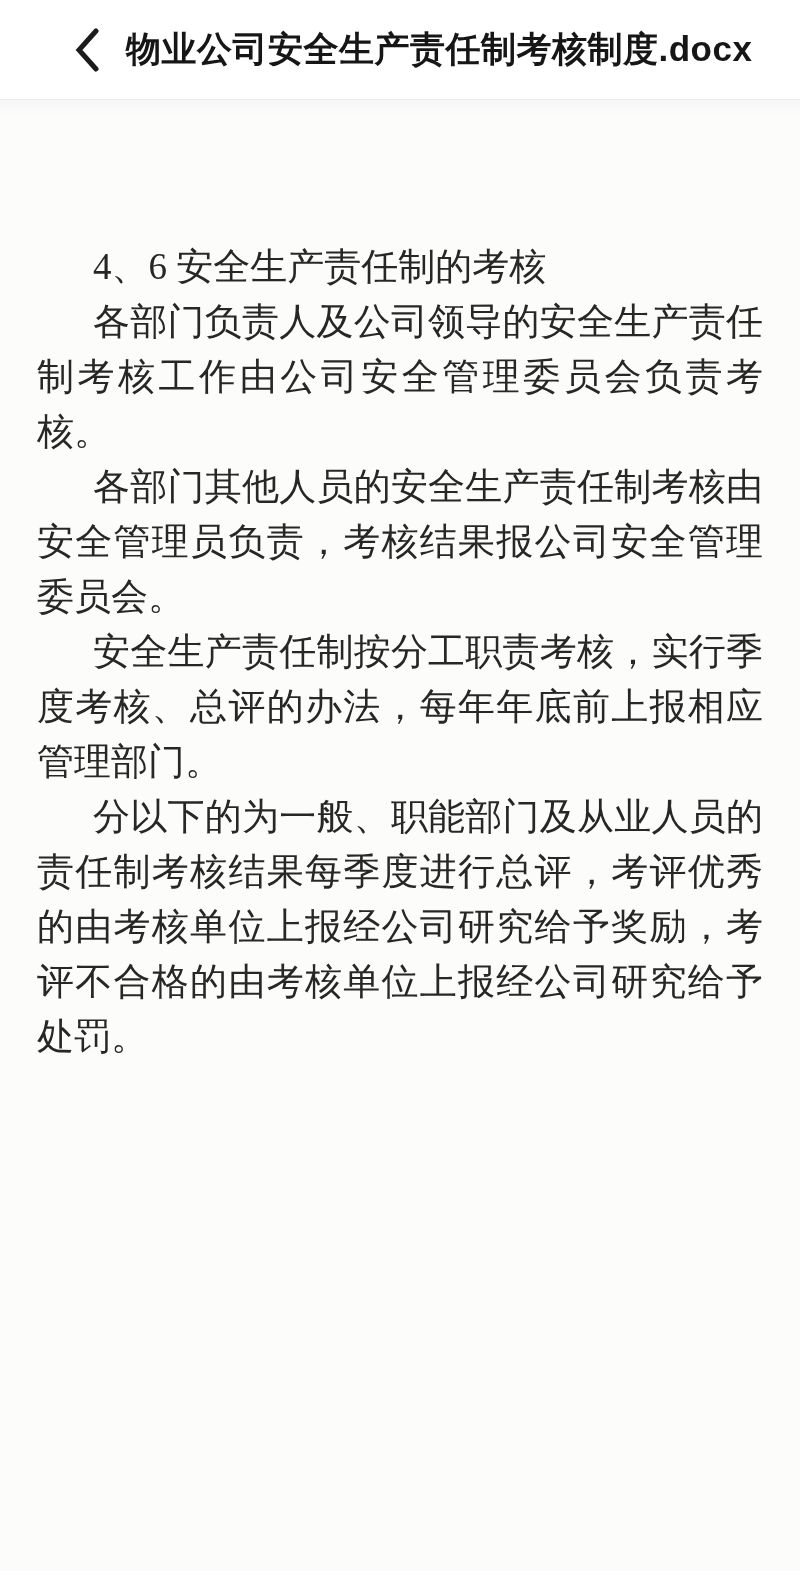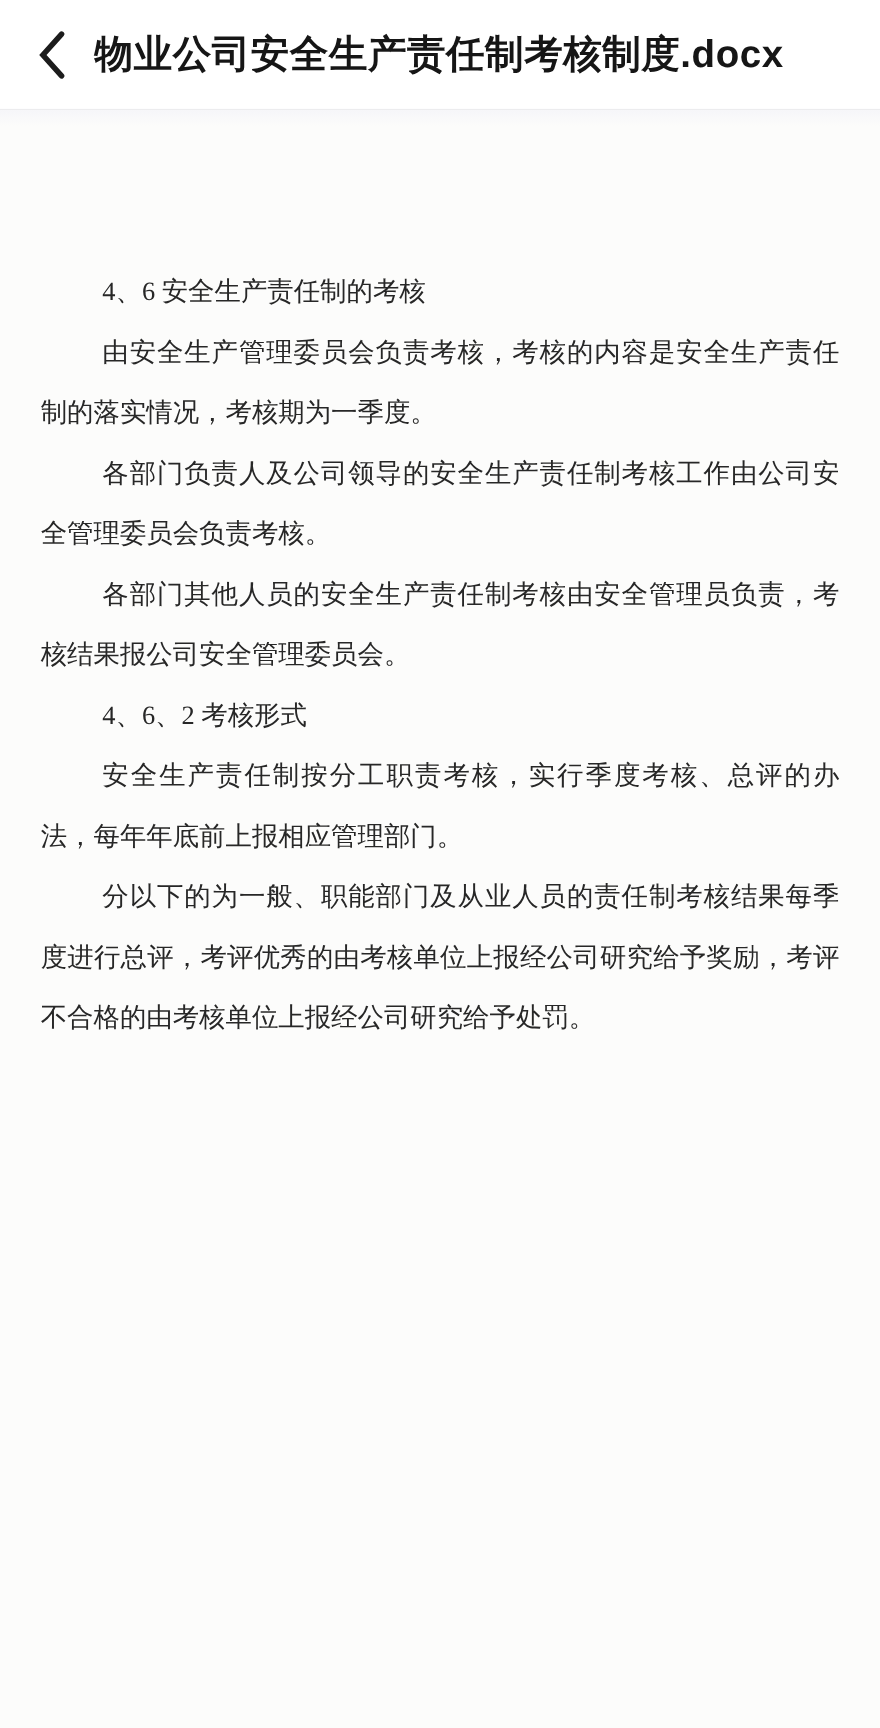--- a/index.html
+++ b/index.html
@@ -18,21 +18,21 @@
     height: 1571px;
     position: relative;
     background: #fcfcfb;
   }
   
   .title-bar {
     height: 100px;
     background: #ffffff;
     display: flex;
     align-items: center;
-    padding-left: 32px;
+    padding-left: 72px;
     box-sizing: border-box;
     border-bottom: 1px solid #ececee;
   }
   .back-btn {
     background: none;
     border: none;
     padding: 0;
     margin: 0 24px 0 0;
     width: 30px;
     height: 48px;
@@ -58,21 +58,21 @@
     background: linear-gradient(#f6f6f9, #fcfcfb);
   }
   
   .doc-page {
     padding: 124px 37px 0 37px;
     box-sizing: border-box;
   }
   .doc-page p {
     margin: 0;
     font-family: "Liberation Serif", "DejaVu Serif", serif;
-    font-size: 24px;
+    font-size: 37px;
     line-height: 55px;
     color: #272727;
     text-align: justify;
     text-indent: 56px;
     word-break: break-all;
   }
   .doc-page p.heading {
     text-align: left;
   }
 </style>
@@ -90,22 +90,20 @@
       </span>
     </button>
     <h1 class="doc-title">物业公司安全生产责任制考核制度.docx</h1>
   </header>
 
   <div class="header-band"></div>
 
   <main class="doc-page">
     <div>
         <p class="heading">4、6 安全生产责任制的考核</p>
-        <p class="body">由安全生产管理委员会负责考核，考核的内容是安全生产责任制的落实情况，考核期为一季度。</p>
         <p class="body">各部门负责人及公司领导的安全生产责任制考核工作由公司安全管理委员会负责考核。</p>
         <p class="body">各部门其他人员的安全生产责任制考核由安全管理员负责，考核结果报公司安全管理委员会。</p>
-        <p class="heading">4、6、2 考核形式</p>
         <p class="body">安全生产责任制按分工职责考核，实行季度考核、总评的办法，每年年底前上报相应管理部门。</p>
         <p class="body">分以下的为一般、职能部门及从业人员的责任制考核结果每季度进行总评，考评优秀的由考核单位上报经公司研究给予奖励，考评不合格的由考核单位上报经公司研究给予处罚。</p>
       </div>
   </main>
 
 </div>
 
 </body></html>

